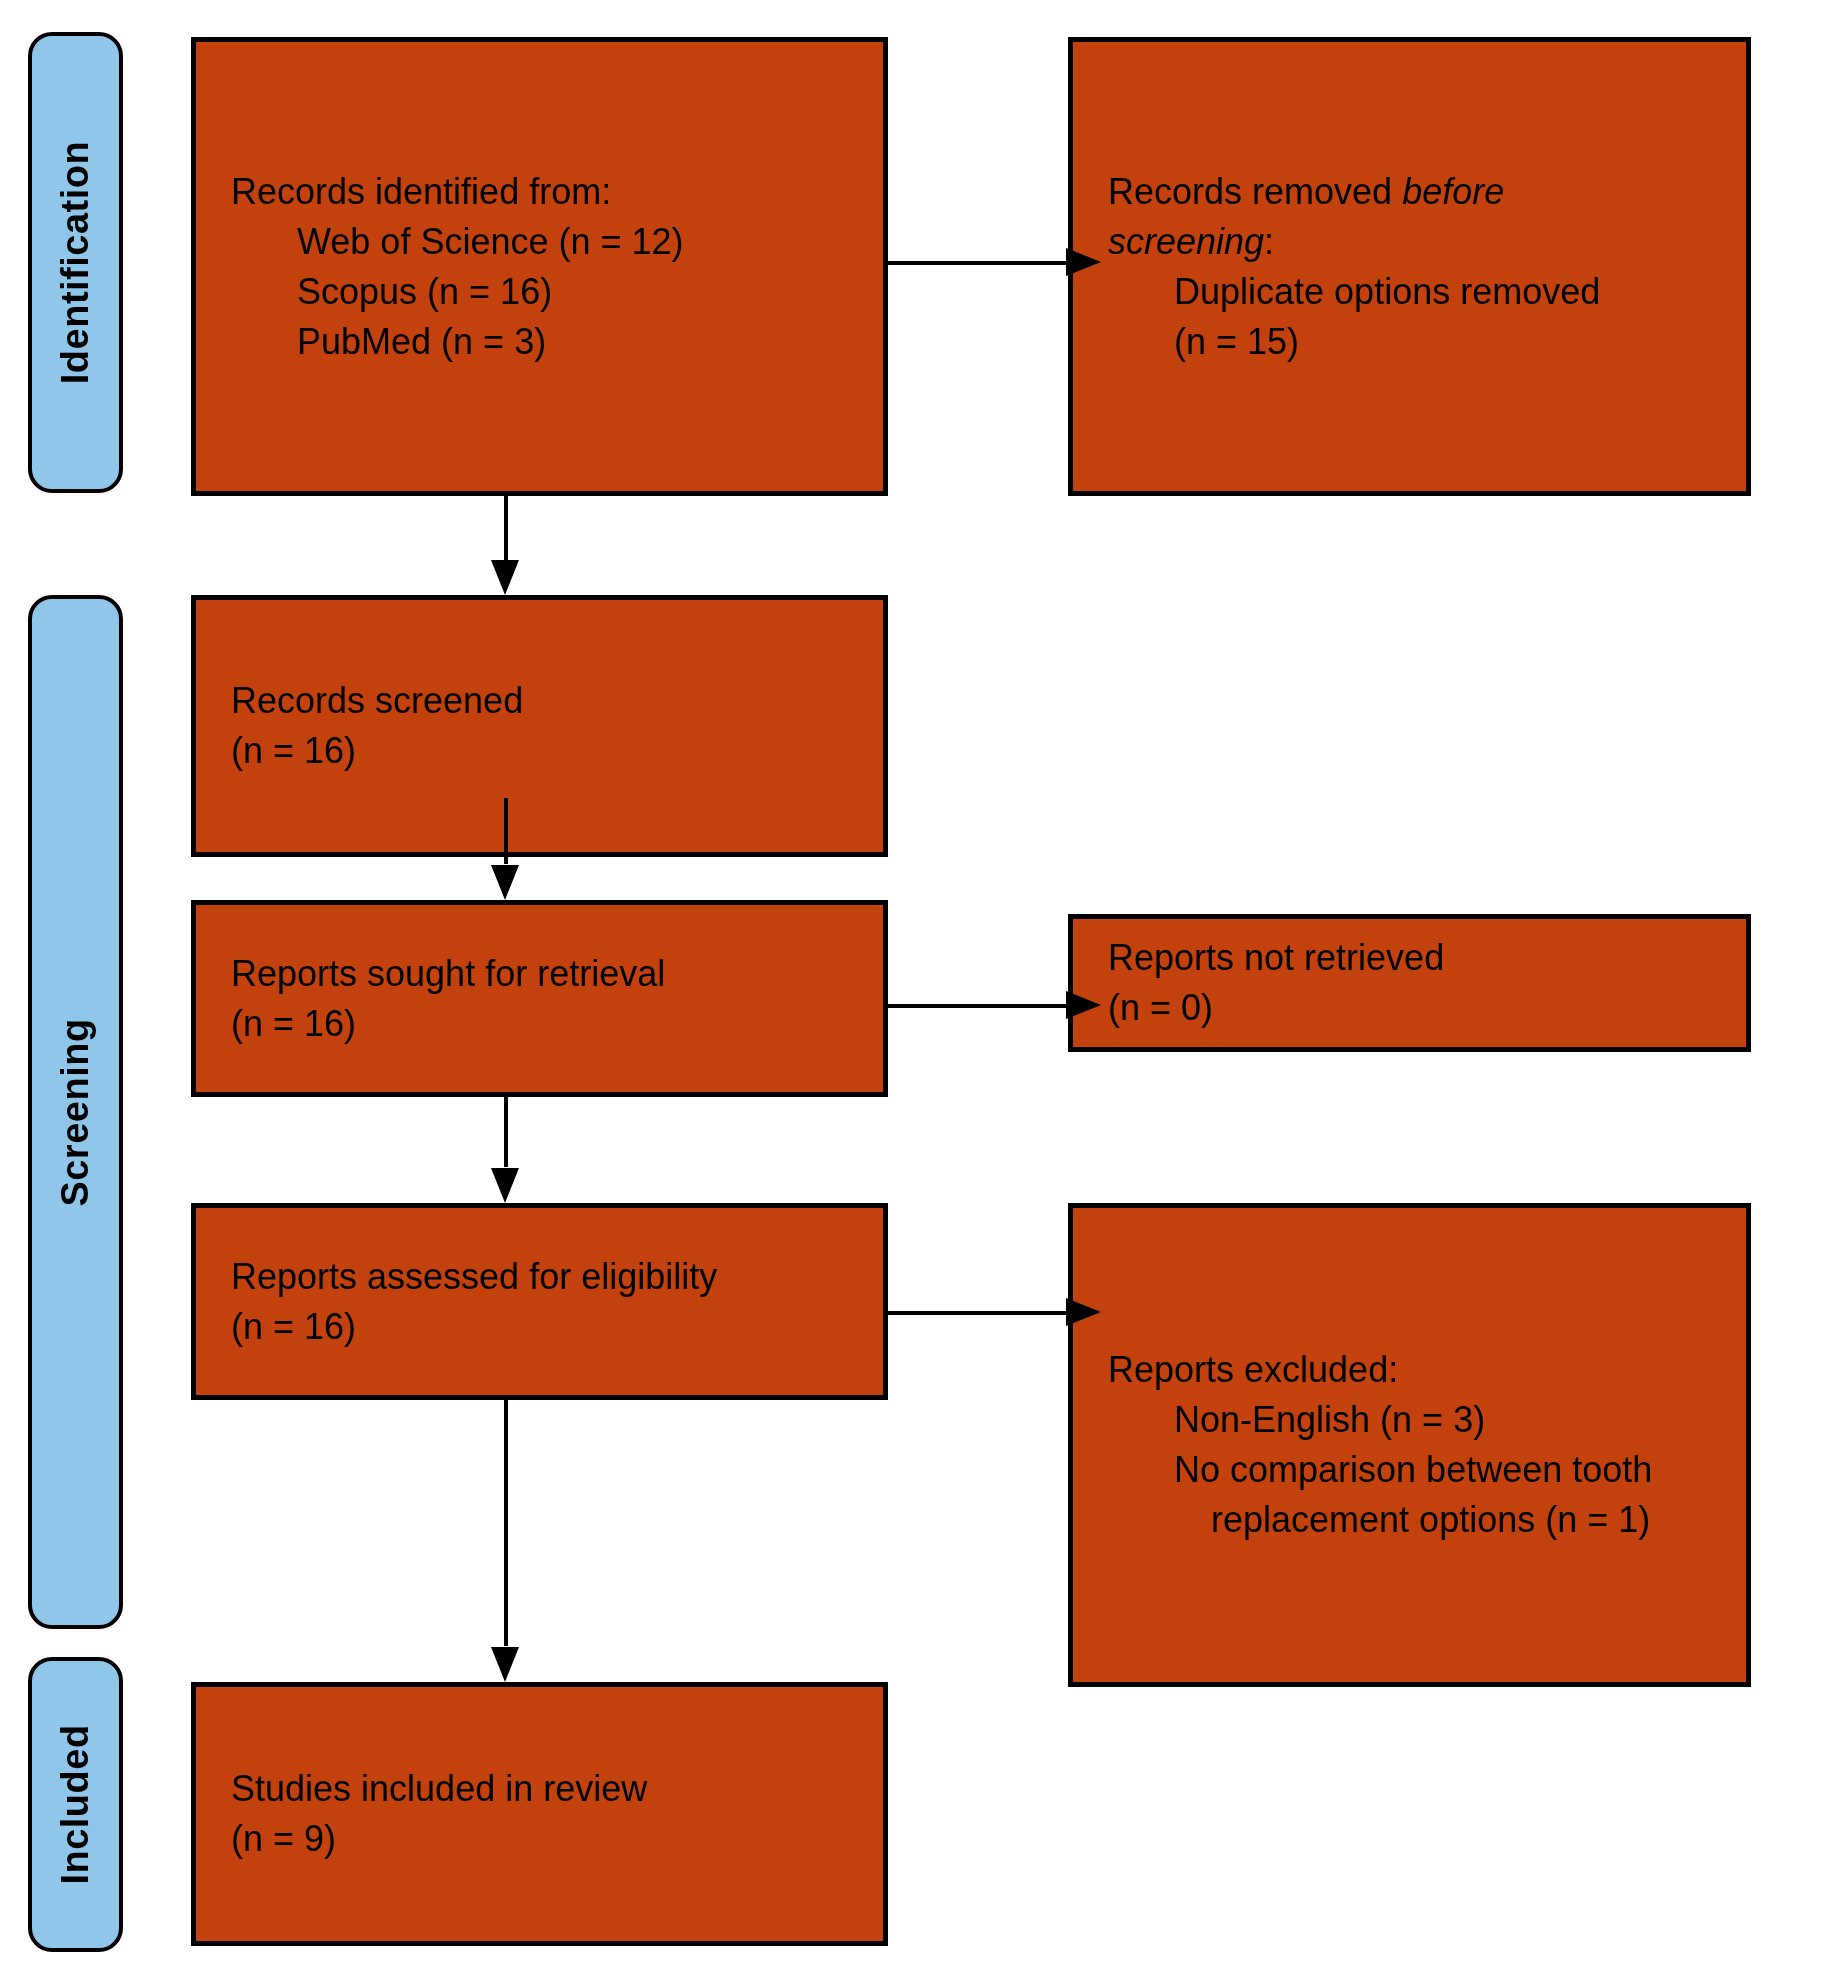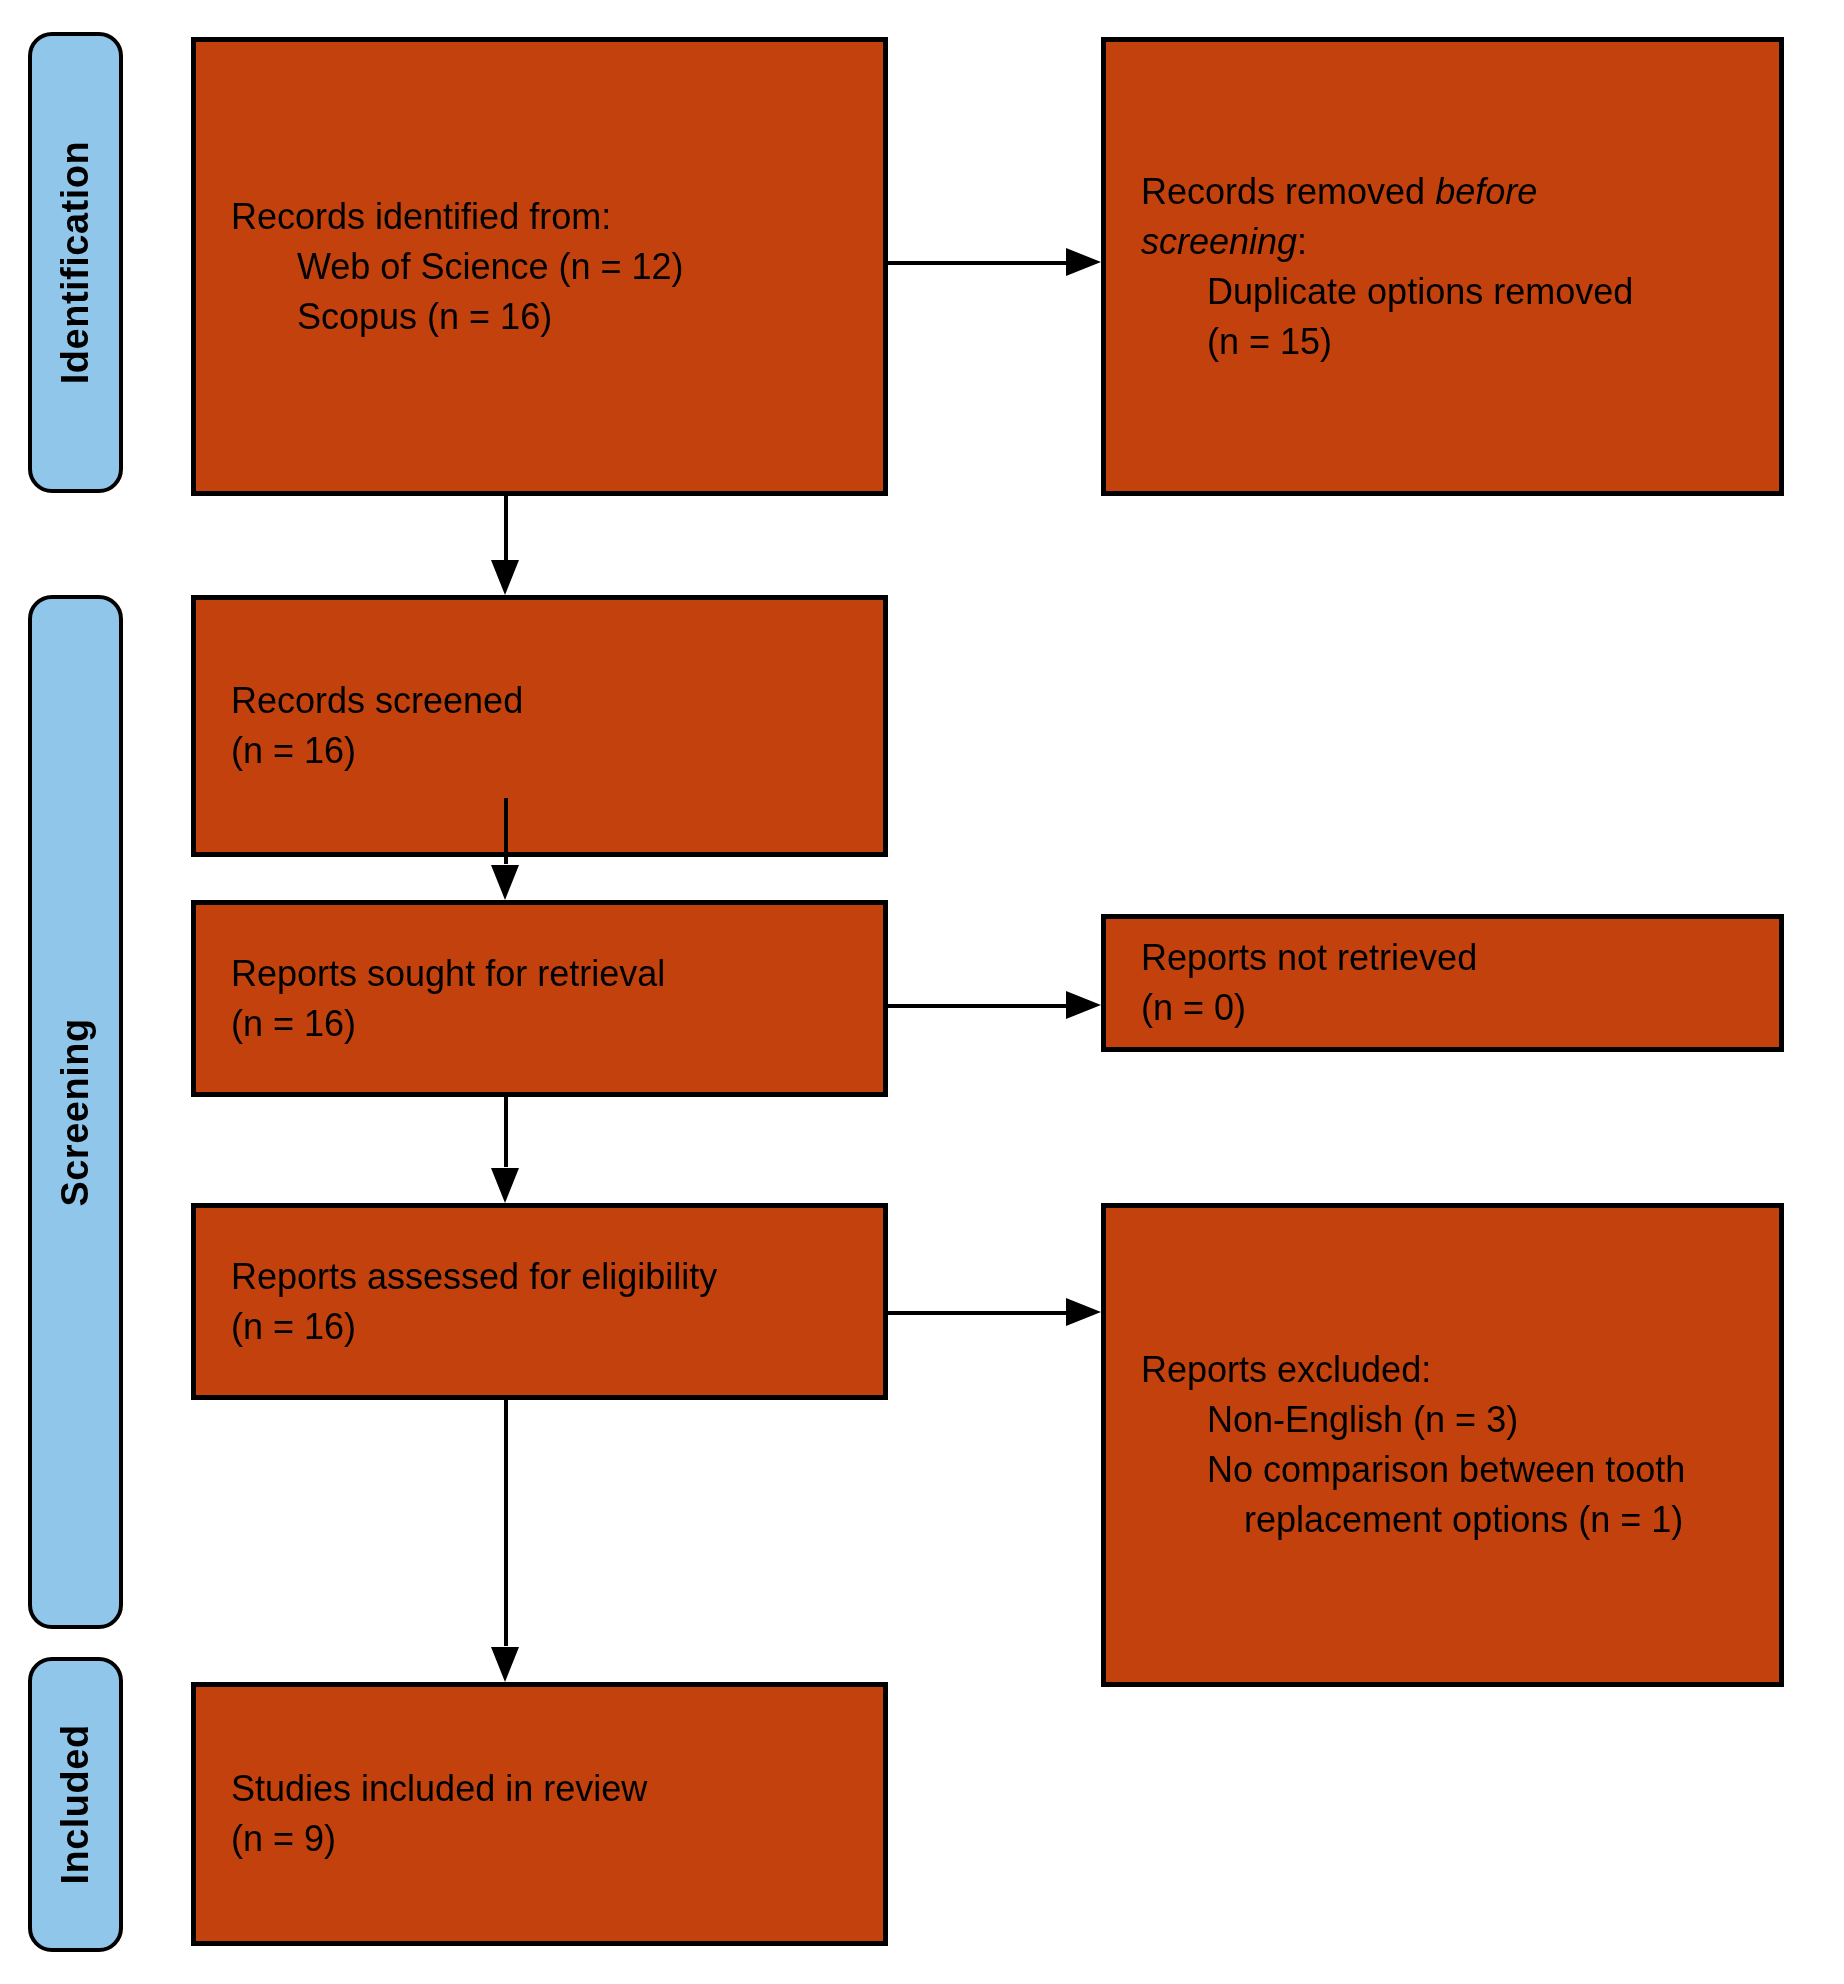--- a/index.html
+++ b/index.html
@@ -46,21 +46,21 @@
     background: #c2410c;
     border: 5.5px solid #000000;
     box-sizing: border-box;
     display: flex;
     flex-direction: column;
     justify-content: center;
     font-size: 36px;
     line-height: 50px;
   }
   .col-main  { left: 191px;  width: 697px; padding-left: 35px; padding-right: 9.2px; }
-  .col-right { left: 1101px; width: 683px; padding-left: 35px; padding-right: 9.2px; }
+  .col-right { left: 1068px; width: 683px; padding-left: 35px; padding-right: 9.2px; }
 
   .box-identified   { top: 37px;   height: 459px; }
   .box-removed      { top: 37px;   height: 459px; }
   .box-screened     { top: 595px;  height: 262px; }
   .box-sought       { top: 900px;  height: 197px; }
   .box-notretrieved { top: 914px;  height: 138px; }
   .box-assessed     { top: 1203px; height: 197px; justify-content: center; }
   .box-excluded     { top: 1203px; height: 484px; }
   .box-included     { top: 1682px; height: 264px; }
 
@@ -106,20 +106,21 @@
     <span>Screening</span>
   </div>
   <div class="stage stage-included">
     <span>Included</span>
   </div>
 
   <div class="fbox col-main box-identified">
     <div>Records identified from:</div>
     <div class="indent-1">Web of Science (n = 12)</div>
     <div class="indent-1">Scopus (n = 16)</div>
+    <div class="indent-1">PubMed (n = 3)</div>
   </div>
 
   <div class="fbox col-right box-removed">
     <div><span>Records removed </span><span class="it">before</span></div>
     <div><span class="it">screening</span><span>:</span></div>
     <div class="indent-1">Duplicate options removed</div>
     <div class="indent-1">(n = 15)</div>
   </div>
 
   <div class="fbox col-main box-screened">

